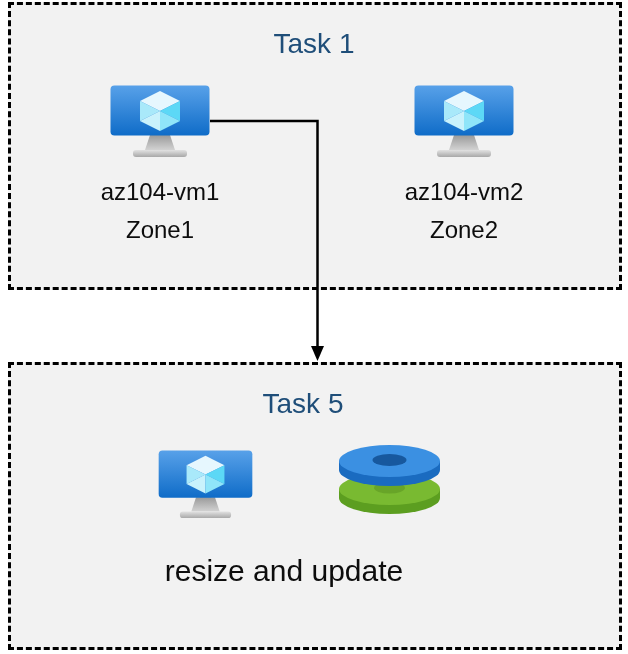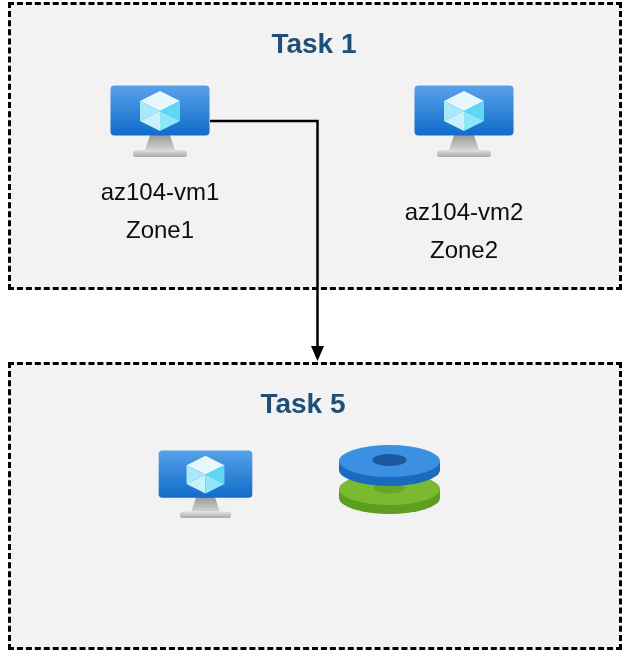--- a/index.html
+++ b/index.html
@@ -27,42 +27,41 @@
   .task-box.box1 { top: 2px; }
   .task-box.box2 { top: 362px; }
 
   .task-title {
     position: absolute;
     text-align: center;
     font-size: 28px;
     line-height: 34px;
     color: #1f4e79;
     white-space: nowrap;
-    font-weight: bold;
   }
   #task1-title { left: 8px; top: 27px; width: 612px; }
   #task2-title { left: 0px;  top: 387px; width: 606px; }
 
   .vm-icon { position: absolute; }
   #vm1-icon   { left: 110px; top: 85px;  width: 100px; height: 74px; }
   #vm2-icon   { left: 414px; top: 85px;  width: 100px; height: 74px; }
   #task2-vm-icon { left: 158px; top: 450px; width: 95px; height: 70px; }
 
   #disks-icon { position: absolute; left: 338px; top: 444px; width: 103px; height: 71px; }
 
   .vm-label {
     position: absolute;
     width: 210px;
     text-align: center;
     font-size: 24px;
     line-height: 38px;
     color: #0d0d0d;
   }
   #vm1-label { left: 55px;  top: 173px; }
-  #vm2-label { left: 359px; top: 173px; margin-top: 20px; }
+  #vm2-label { left: 359px; top: 173px; }
 
   .caption {
     position: absolute;
     left: 84px;
     top: 551px;
     width: 400px;
     text-align: center;
     font-size: 30px;
     line-height: 40px;
     color: #0d0d0d;
@@ -185,14 +184,15 @@
     <rect x="1" y="45" width="101" height="9" fill="#5c9e20"></rect>
     <ellipse cx="51.5" cy="45" rx="50.5" ry="16" fill="#79ba31"></ellipse>
     <ellipse cx="51.5" cy="44" rx="15.5" ry="5.5" fill="#68a528"></ellipse>
 
     <ellipse cx="51.5" cy="26" rx="50.5" ry="16" fill="#1a6bc0"></ellipse>
     <rect x="1" y="17" width="101" height="9" fill="#1a6bc0"></rect>
     <ellipse cx="51.5" cy="17" rx="50.5" ry="16" fill="#3b90e2"></ellipse>
     <ellipse cx="51.5" cy="16" rx="17" ry="6" fill="#17589e"></ellipse>
   </svg>
 
+  <div class="caption">resize and update</div>
 
 </div>
 
 </body></html>

